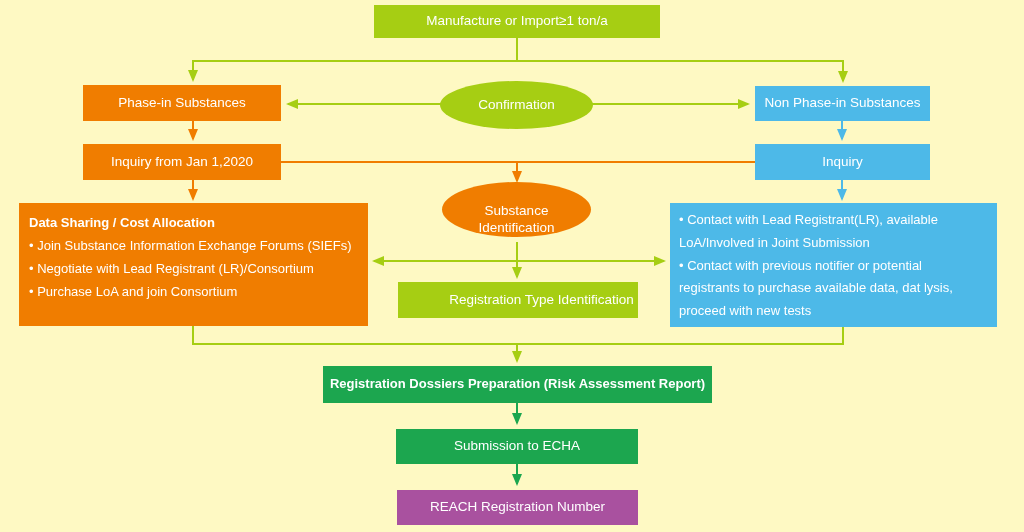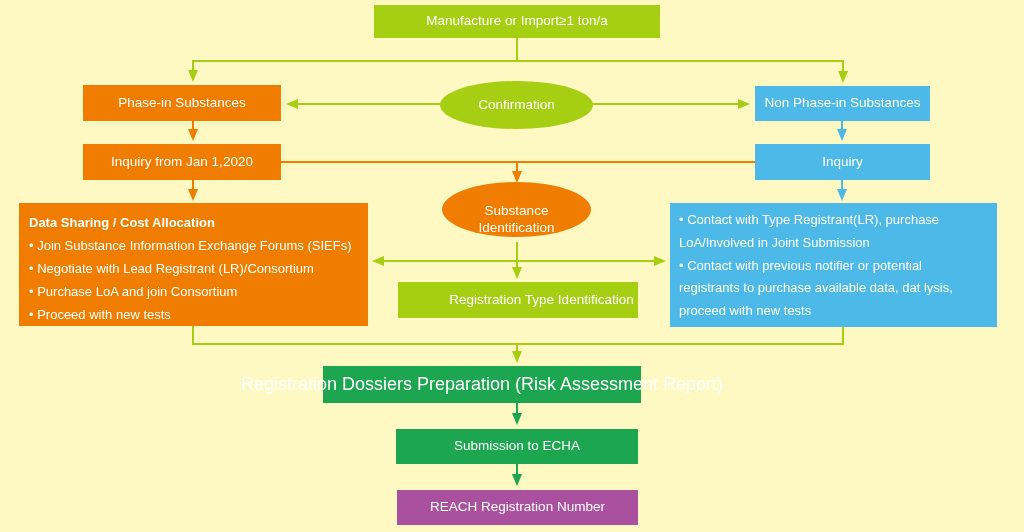--- a/index.html
+++ b/index.html
@@ -104,32 +104,31 @@
   <div class="node bg-orange ellipse" style="left:442px; top:182px; width:149px; height:55px;justify-content:flex-end;">
     <div>Substance</div>
     <div>Identification</div>
   </div>
 
   <div class="bigbox bg-orange" id="data-sharing-box" style="left:19px; top:203px; width:349px; height:123px; padding:8px 10px;">
     <div class="line title">Data Sharing / Cost Allocation</div>
     <div class="line">• Join Substance Information Exchange Forums (SIEFs)</div>
     <div class="line">• Negotiate with Lead Registrant (LR)/Consortium</div>
     <div class="line">• Purchase LoA and join Consortium</div>
-    <div class="line">• Proceed with new tests</div>
   </div>
 
   <div class="bigbox bg-blue" id="contact-box" style="left:670px; top:203px; width:327px; height:124px; padding:6px 9px;">
-    <div class="line">• Contact with Type Registrant(LR), purchase</div>
+    <div class="line">• Contact with Lead Registrant(LR), available</div>
     <div class="line">LoA/Involved in Joint Submission</div>
     <div class="line">• Contact with previous notifier or potential</div>
     <div class="line">registrants to purchase available data, dat lysis,</div>
     <div class="line">proceed with new tests</div>
   </div>
 
   <div class="node bg-green" style="left:398px; top:282px; width:240px; height:36px;padding-left:47px;">Registration Type Identification</div>
 
-  <div class="node bg-dkgreen" style="left:323px; top:366px; width:318px; height:37px; font-size:18px;">Registration Dossiers Preparation (Risk Assessment Report)</div>
+  <div class="node bg-dkgreen" style="left:323px; top:366px; width:389px; height:37px; font-size:13px;font-weight:bold;">Registration Dossiers Preparation (Risk Assessment Report)</div>
 
   <div class="node bg-dkgreen" style="left:396px; top:429px; width:242px; height:35px;">Submission to ECHA</div>
 
   <div class="node bg-purple" style="left:397px; top:490px; width:241px; height:35px;">REACH Registration Number</div>
 
 </div>
 
 </body></html>

